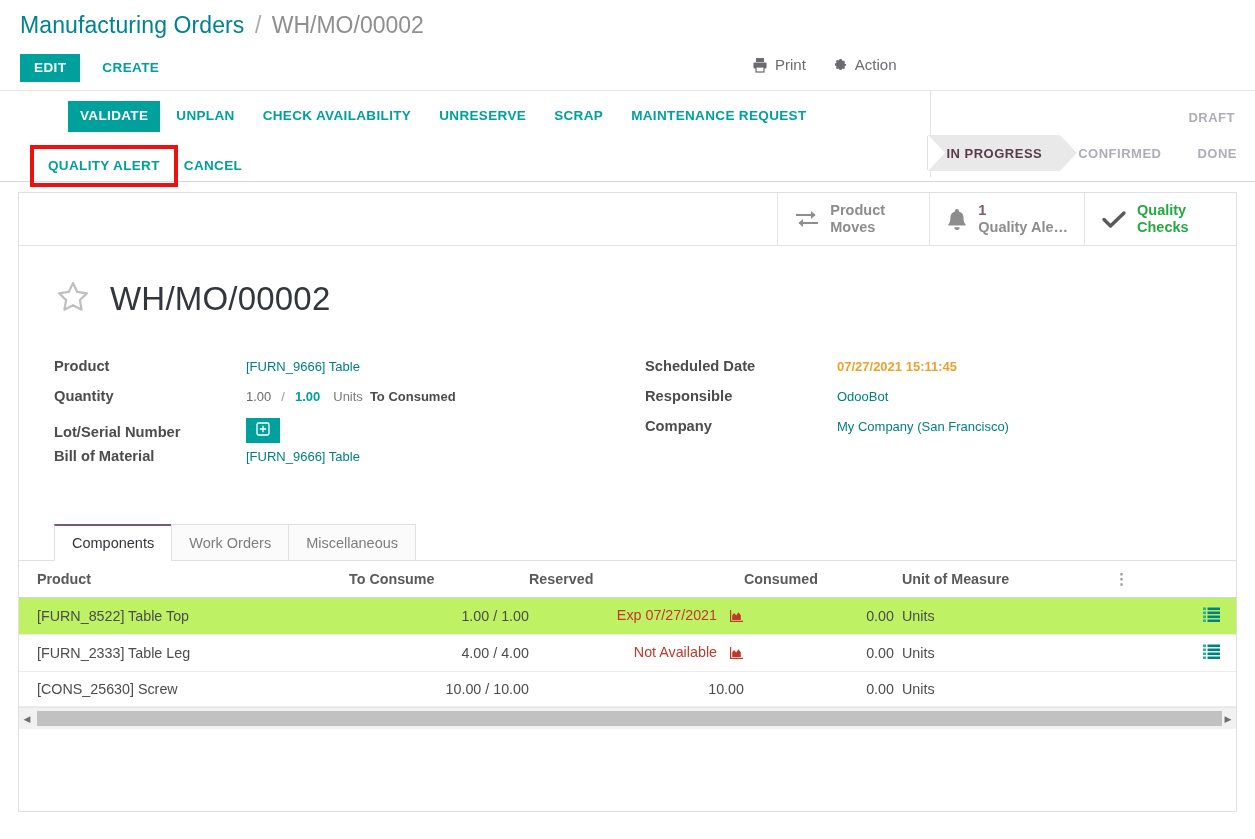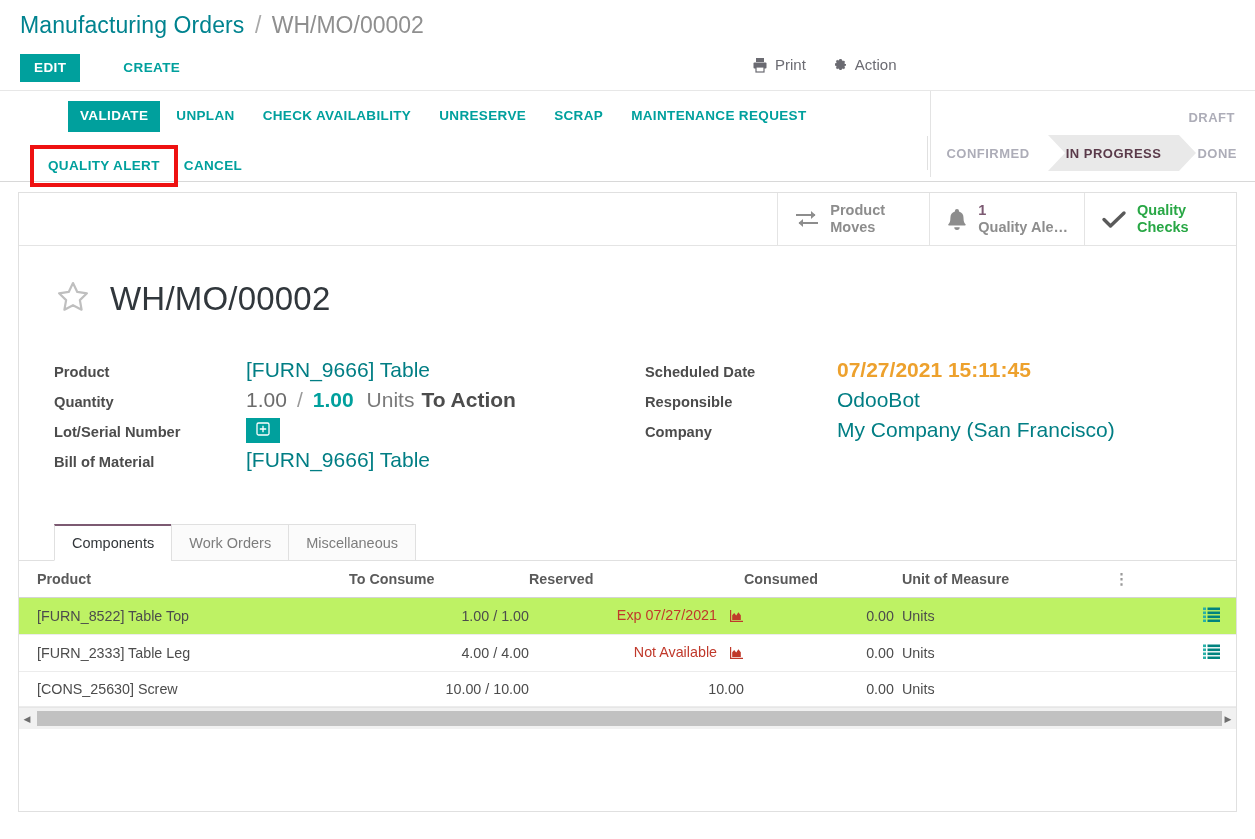--- a/index.html
+++ b/index.html
@@ -33,21 +33,20 @@
     color: #8f8f8f;
   }
 
   
   .editcreate-row {
     height: 44px;
     padding-left: 20px;
     display: flex;
     align-items: center;
     position: relative;
-    gap: 21px;
   }
   .btn-edit {
     background: #00a09d;
     color: #ffffff;
     font-size: 13.5px;
     font-weight: bold;
     letter-spacing: .4px;
     padding: 7px 14px 8px 14px;
     border: none;
     cursor: pointer;
@@ -254,21 +253,21 @@
     align-items: baseline;
     height: 30px;
   }
   .flabel {
     width: 192px;
     font-size: 14.7px;
     font-weight: bold;
     color: #4c4c4c;
   }
   .fval {
-    font-size: 21px;
+    font-size: 13px;
     color: #4c4c4c;
   }
   .fval.link { color: #017e84; cursor: pointer; }
   .fval.warn { color: #eda12d; font-weight: bold; }
   .qty-a { color: #6b6b6b; }
   .qty-slash { color: #9a9a9a; margin: 0 10px; }
   .qty-b { color: #00a09d; font-weight: bold; }
   .qty-unit { color: #7a7a7a; margin-left: 13px; }
   .qty-prod { color: #4c4c4c; font-weight: bold; margin-left: 7px; }
   .lot-btn {
@@ -406,22 +405,22 @@
         <span class="qa-highlight"></span>
       </span>
       <button class="obtn">CANCEL</button>
     </div>
   </div>
 
   <div class="statusbar">
     <div class="st done-line">DRAFT</div>
     <div class="sb-row">
       <span class="sb-divider"></span>
+      <div class="st active">IN PROGRESS</div>
       <div class="st">CONFIRMED</div>
-      <div class="st active">IN PROGRESS</div>
       <div class="st">DONE</div>
     </div>
   </div>
 </div>
 
 <div class="sheet-wrap">
 <div class="sheet">
 
   <div class="smart-row">
     <div class="smart-btn">
@@ -476,21 +475,21 @@
 
   <div class="fields">
     <div class="fcol">
       <div class="frow">
         <span class="flabel">Product</span>
         <span class="fval link">[FURN_9666] Table</span>
       </div>
       <div class="frow">
         <span class="flabel">Quantity</span>
         <span class="fval">
-          <span class="qty-a">1.00</span><span class="qty-slash">/</span><span class="qty-b">1.00</span><span class="qty-unit">Units</span><span class="qty-prod">To Action</span>
+          <span class="qty-a">1.00</span><span class="qty-slash">/</span><span class="qty-b">1.00</span><span class="qty-unit">Units</span><span class="qty-prod">To Consumed</span>
         </span>
       </div>
       <div class="frow">
         <span class="flabel">Lot/Serial Number</span>
         <button class="lot-btn">
           <span>
             <svg width="16" height="16" viewBox="0 0 16 16" fill="none" stroke="#ffffff" stroke-width="1.3">
               <rect x="2" y="2" width="12" height="12" rx="1.5"></rect>
               <path d="M8 4.8v6.4M4.8 8h6.4"></path>
             </svg>

